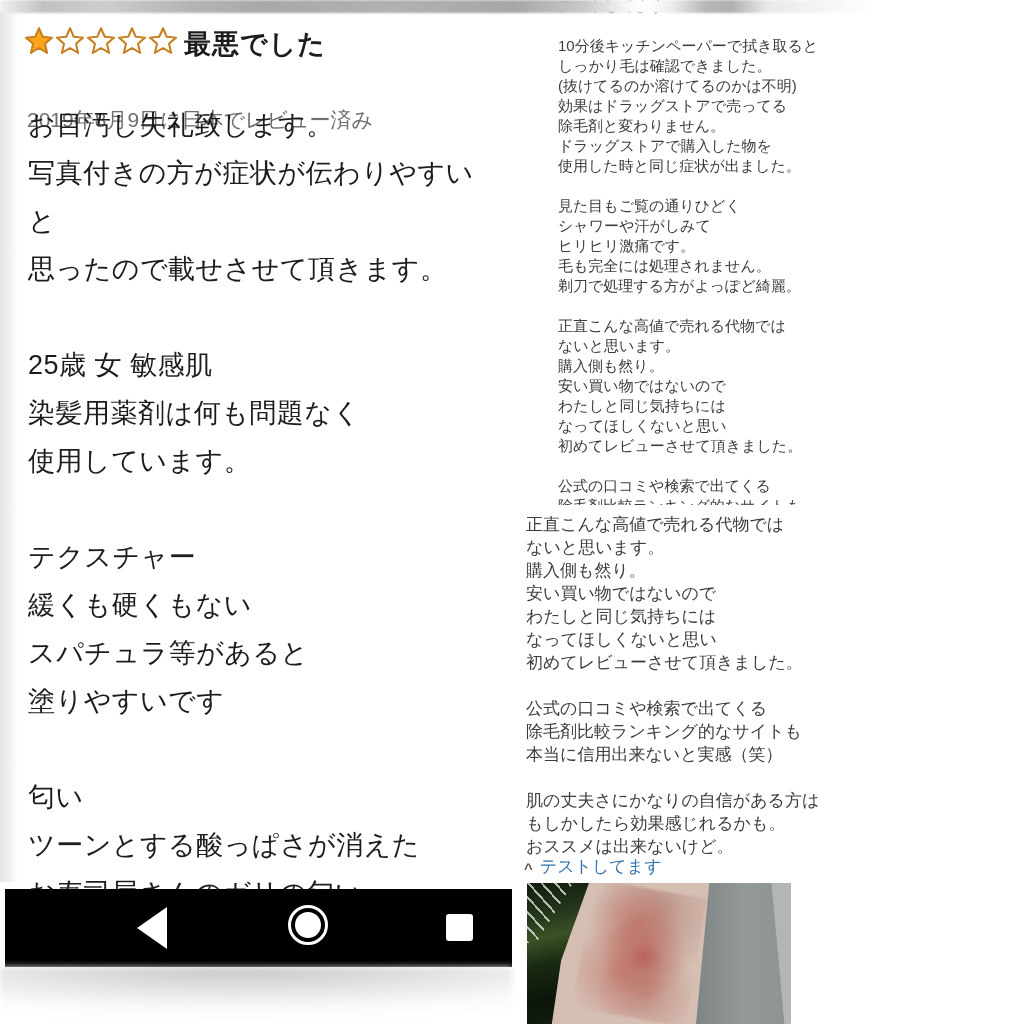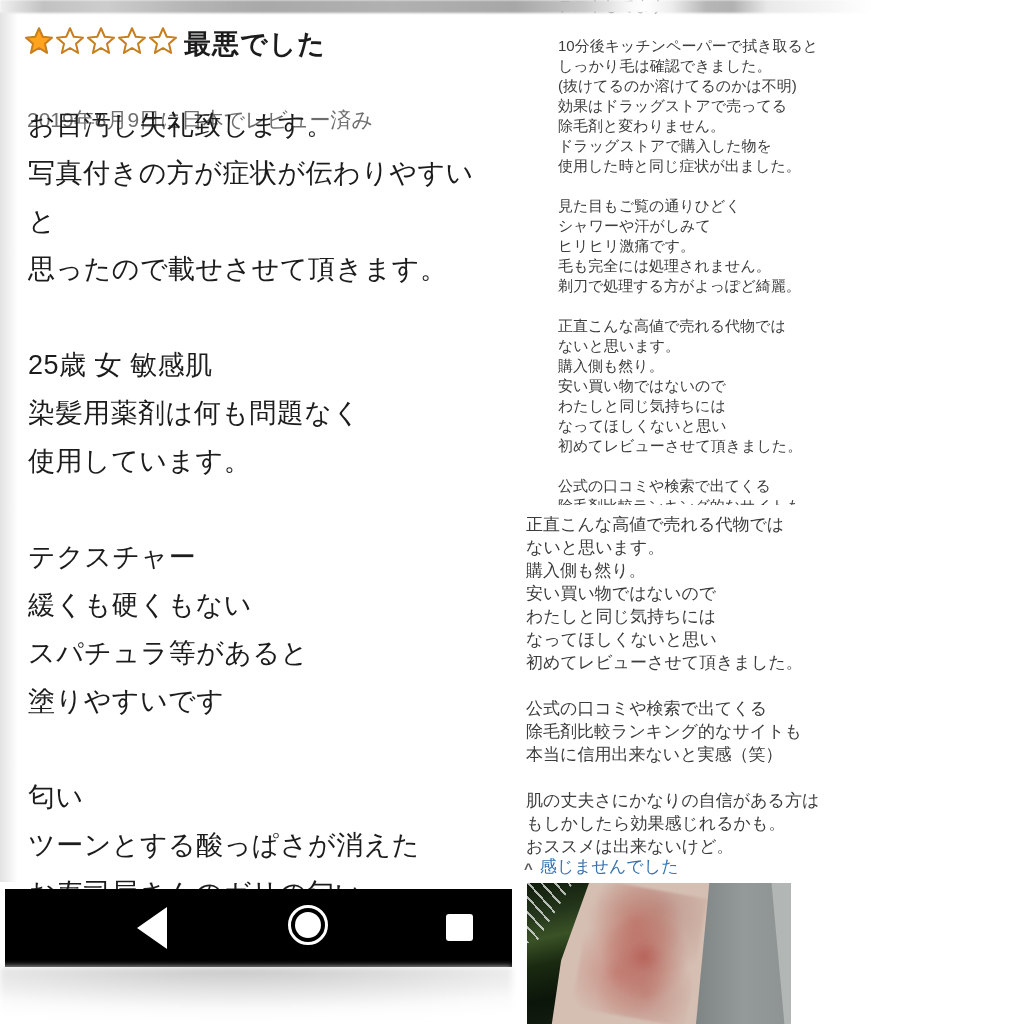--- a/index.html
+++ b/index.html
@@ -168,21 +168,21 @@
 公式の口コミや検索で出てくる
 除毛剤比較ランキング的なサイトも
 本当に信用出来ないと実感（笑）
 
 肌の丈夫さにかなりの自信がある方は
 もしかしたら効果感じれるかも。
 おススメは出来ないけど。</div>
 
   <div class="read-less">
     <span class="caret">^</span>
-    <span class="link-label">感じませんでした</span>
+    <span class="link-label">テストしてます</span>
   </div>
 
   <div class="photo">
     <div class="ph-base"></div>
     <div class="ph-arm"></div>
     <div class="ph-rash"></div>
     <div class="ph-green"></div>
     <div class="ph-streaks"></div>
     <div class="ph-gray"></div>
     <div class="ph-gray-light"></div>

